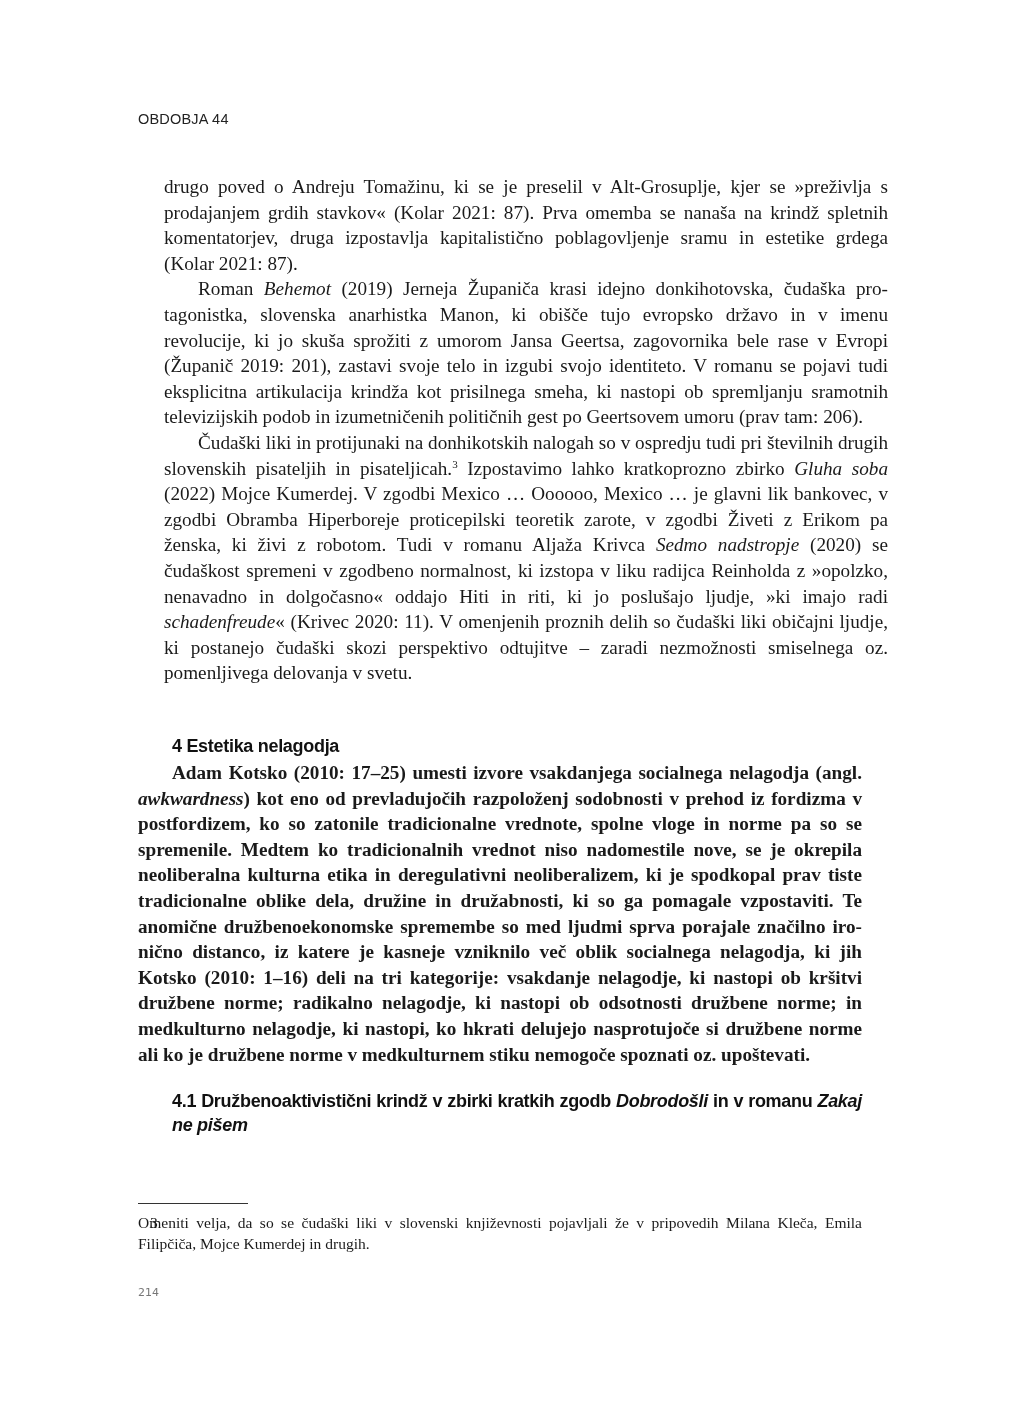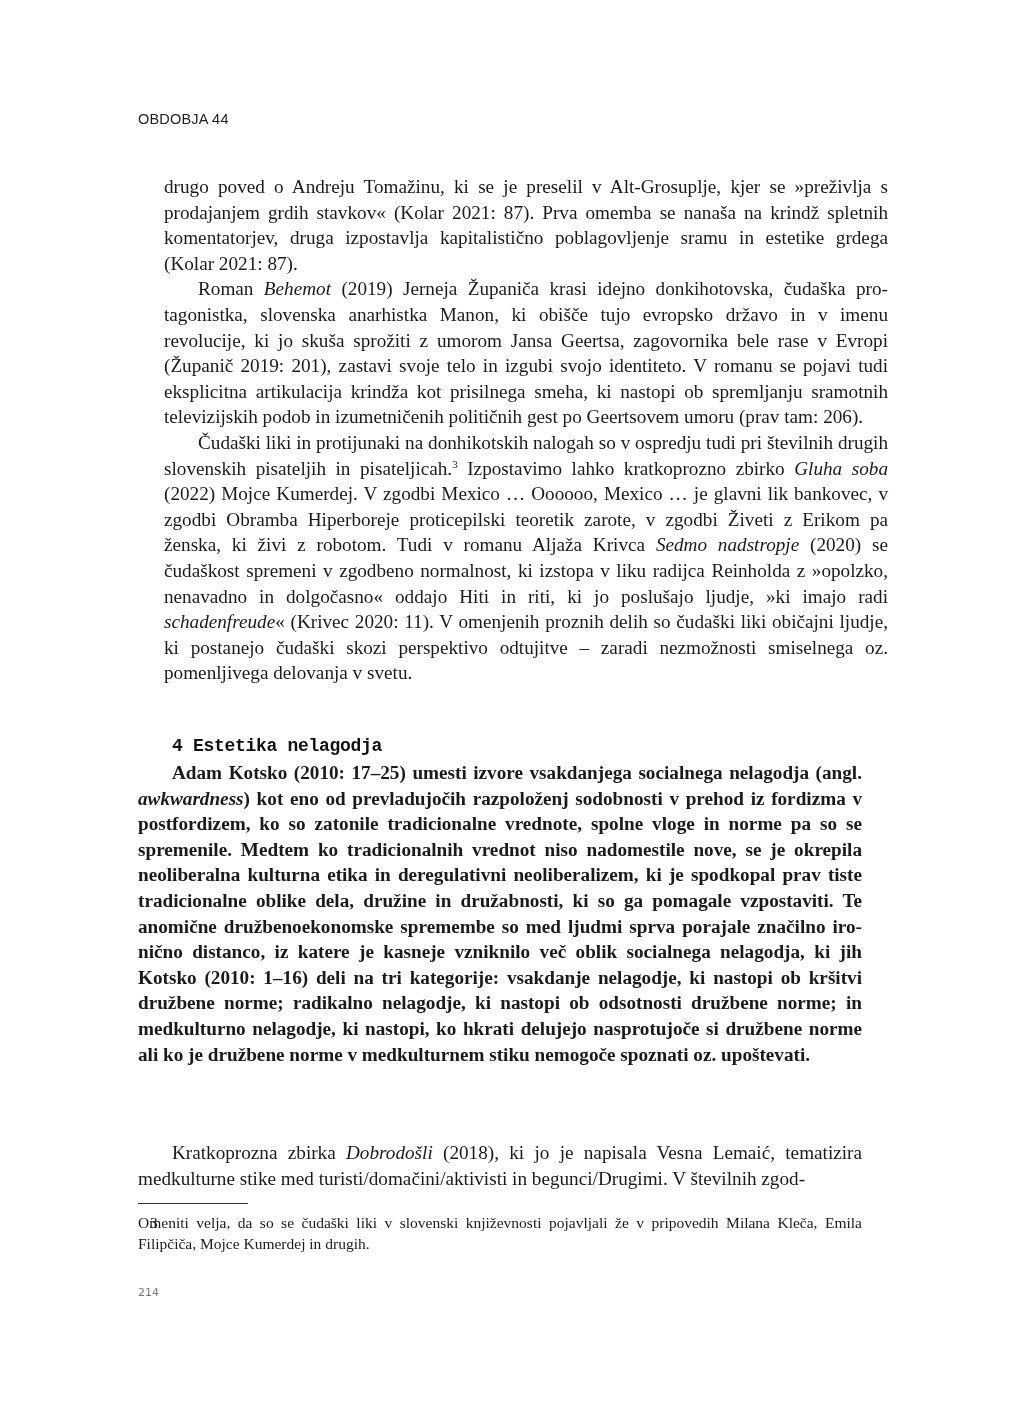--- a/index.html
+++ b/index.html
@@ -12,21 +12,21 @@
   }
   .body-text {
     position: absolute; left: 138px; width: 724px;
     font-family: "Liberation Serif", serif; font-size: 19.2px; line-height: 25.6px;
     color: #1a1a1a; text-align: justify; hyphens: manual;
   }
   .body-text p { margin: 0; }
   .indent { text-indent: 34px; }
   .heading {
     position: absolute; left: 172px; width: 690px;
-    font-family: Liberation Mono, monospace; font-weight: bold; font-size: 18px;
+    font-family: Liberation Sans, sans-serif; font-weight: bold; font-size: 18px;
     line-height: 24px; color: #111; text-align: justify; letter-spacing: -0.3px;
   }
   .heading em { font-style: italic; }
   .fn-rule { position: absolute; left: 138px; top: 1199px; width: 110px; height: 1px; background: #333; }
   .footnote {
     position: absolute; left: 138px; top: 1208px; width: 724px;
     font-family: "Liberation Serif", serif; font-size: 15.5px; line-height: 21px; color: #1a1a1a;
   }
   .fn-num { position: absolute; left: 12px; top: 0; }
   .fn-text { text-align: justify; }
@@ -46,23 +46,21 @@
     <p><span>drugo poved o Andreju Tomažinu, ki se je preselil v Alt-Grosuplje, kjer se »preživlja s prodajanjem grdih stavkov« (Kolar 2021: 87). Prva omemba se nanaša na krindž spletnih komentatorjev, druga izpostavlja kapitalistično poblagovljenje sramu in estetike grdega (Kolar 2021: 87).</span></p>
     <p class="indent"><span>Roman </span><em>Behemot</em><span> (2019) Jerneja Županiča krasi idejno donkihotovska, čudaška pro­tagonistka, slovenska anarhistka Manon, ki obišče tujo evropsko državo in v imenu revolucije, ki jo skuša sprožiti z umorom Jansa Geertsa, zagovornika bele rase v Evropi (Županič 2019: 201), zastavi svoje telo in izgubi svojo identiteto. V romanu se pojavi tudi eksplicitna artikulacija krindža kot prisilnega smeha, ki nastopi ob spremljanju sramotnih televizijskih podob in izumetničenih političnih gest po Geertsovem umoru (prav tam: 206).</span></p>
     <p class="indent"><span>Čudaški liki in protijunaki na donhikotskih nalogah so v ospredju tudi pri številnih drugih slovenskih pisateljih in pisateljicah.</span><sup>3</sup><span> Izpostavimo lahko kratkoprozno zbirko </span><em>Gluha soba</em><span> (2022) Mojce Kumerdej. V zgodbi Mexico … Oooooo, Mexico … je glav­ni lik bankovec, v zgodbi Obramba Hiperboreje proticepilski teoretik zarote, v zgodbi Živeti z Erikom pa ženska, ki živi z robotom. Tudi v romanu Aljaža Krivca </span><em>Sedmo nadstropje</em><span> (2020) se čudaškost spremeni v zgodbeno normalnost, ki izstopa v liku radij­ca Reinholda z »opolzko, nenavadno in dolgočasno« oddajo Hiti in riti, ki jo poslušajo ljudje, »ki imajo radi </span><em>schadenfreude</em><span>« (Krivec 2020: 11). V omenjenih proznih delih so čudaški liki običajni ljudje, ki postanejo čudaški skozi perspektivo odtujitve – zaradi nezmožnosti smiselnega oz. pomenljivega delovanja v svetu.</span></p>
   </div>
 
   <div class="heading" style="top:730px;">4 Estetika nelagodja</div>
   <div class="body-text" style="top:756px;font-weight:bold;">
     <p class="indent"><span>Adam Kotsko (2010: 17–25) umesti izvore vsakdanjega socialnega nelagodja (angl. </span><em>awkwardness</em><span>) kot eno od prevladujočih razpoloženj sodobnosti v prehod iz fordizma v postfordizem, ko so zatonile tradicionalne vrednote, spolne vloge in norme pa so se spremenile. Medtem ko tradicionalnih vrednot niso nadomestile nove, se je okrepila neoliberalna kulturna etika in deregulativni neoliberalizem, ki je spodkopal prav tiste tradicionalne oblike dela, družine in družabnosti, ki so ga pomagale vzpostaviti. Te anomične družbenoekonomske spremembe so med ljudmi sprva porajale značilno iro­nično distanco, iz katere je kasneje vzniknilo več oblik socialnega nelagodja, ki jih Kotsko (2010: 1–16) deli na tri kategorije: vsakdanje nelagodje, ki nastopi ob kršitvi družbene norme; radikalno nelagodje, ki nastopi ob odsotnosti družbene norme; in med­kulturno nelagodje, ki nastopi, ko hkrati delujejo nasprotujoče si družbene norme ali ko je družbene norme v medkulturnem stiku nemogoče spoznati oz. upoštevati.</span></p>
   </div>
 
-  <div class="body-text" style="top:1136px;">
-    <p class="indent"><span>Kratkoprozna zbirka </span><em>Dobrodošli</em><span> (2018), ki jo je napisala Vesna Lemaić, tematizira medkulturne stike med turisti/domačini/aktivisti in begunci/Drugimi. V številnih zgod-</span></p>
-  </div>
+  <div class="heading" style="top:1085px;"><span>4.1 Družbenoaktivistični krindž v zbirki kratkih zgodb </span><em>Dobrodošli</em><span> in v romanu </span><em>Zakaj ne pišem</em></div>
 
   <div class="fn-rule"></div>
   <div class="footnote">
     <span class="fn-num">3</span>
     <div class="fn-text">Omeniti velja, da so se čudaški liki v slovenski književnosti pojavljali že v pripovedih Milana Kleča, Emila Filipčiča, Mojce Kumerdej in drugih.</div>
   </div>
 
   <div class="page-number">214</div>
 </div>
 

